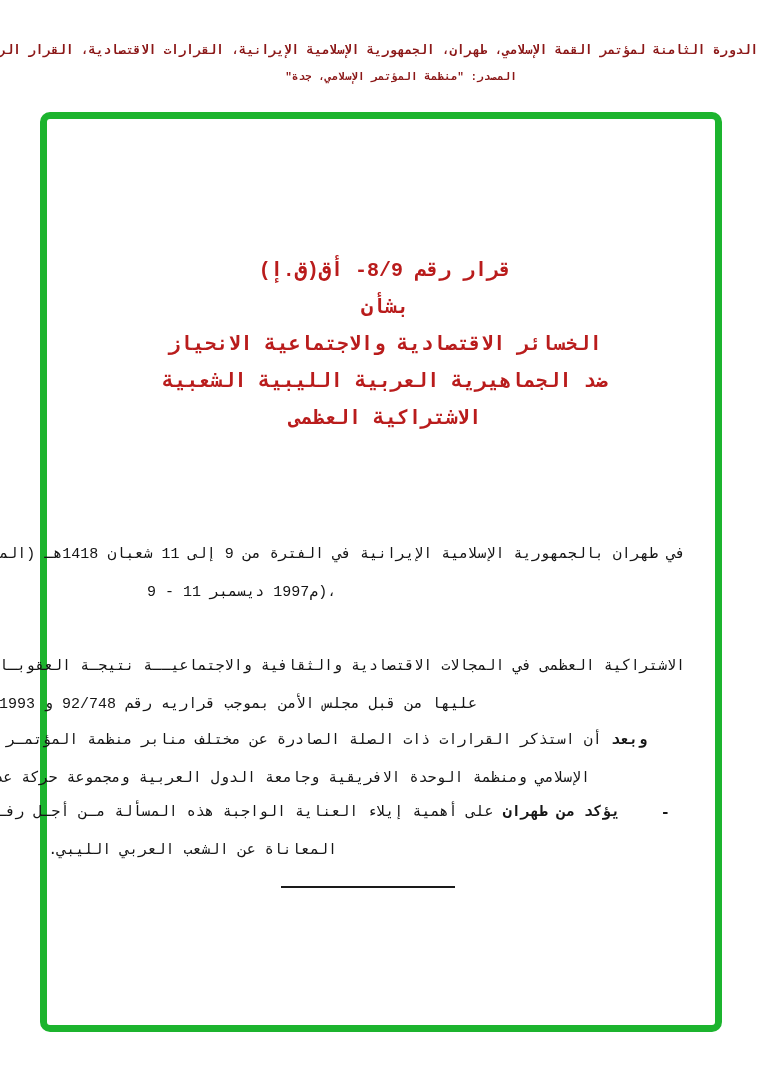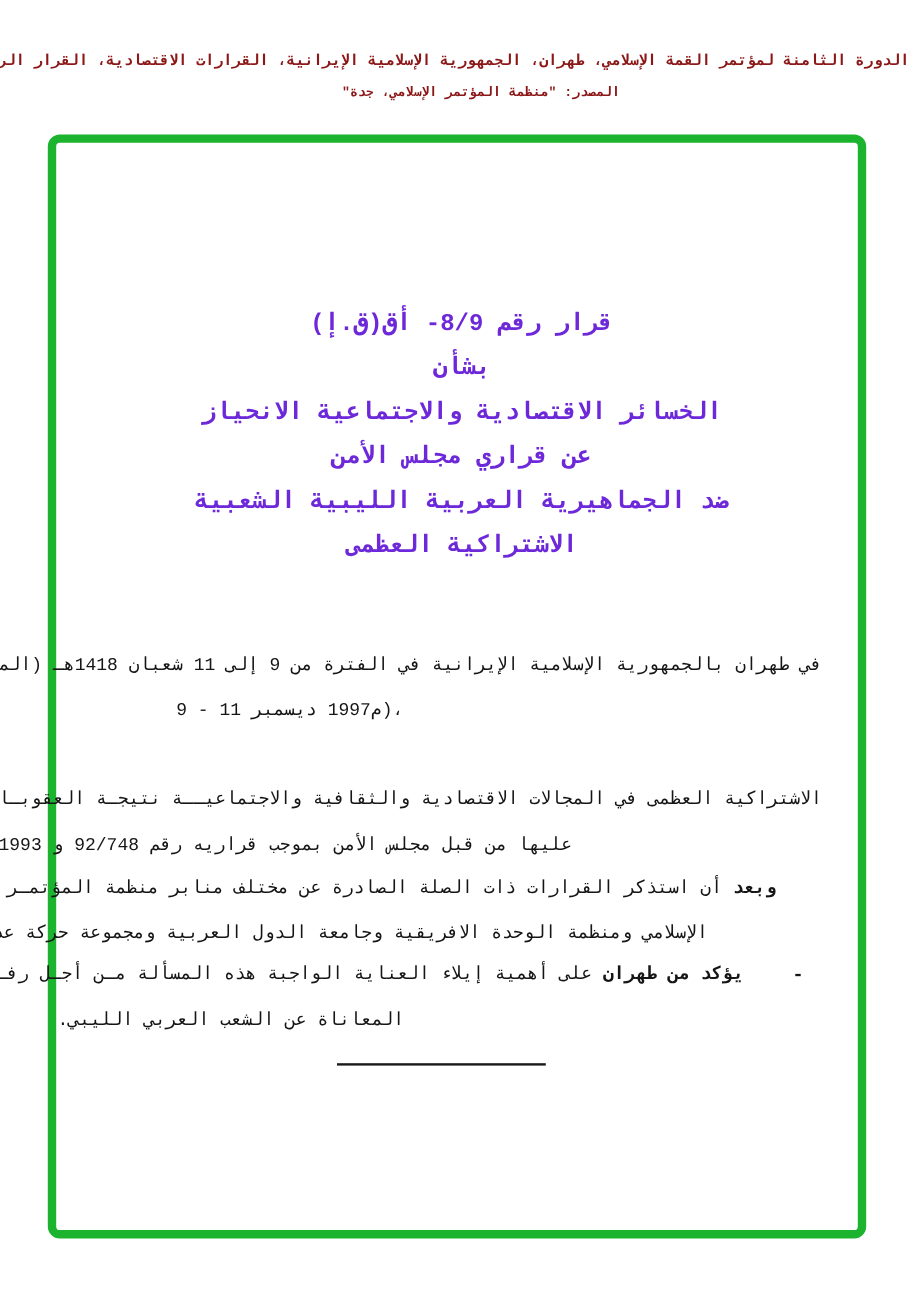--- a/index.html
+++ b/index.html
@@ -13,21 +13,21 @@
     font-weight:bold;color:var(--hdr,#8b1717);
   }
   .hdr1{top:42px;font-size:12.5px;}
   .hdr2{top:70px;font-size:11px;transform:translateX(22px);}
   .frame{
     position:absolute;left:40px;top:112px;width:668px;height:906px;
     border:7px solid var(--green,#1cb42e);border-radius:10px;background:transparent;
   }
   .title{
     position:absolute;top:252px;left:12px;right:0;text-align:center;
-    font-weight:bold;font-size:20px;color:#6d28d9;
+    font-weight:bold;font-size:20px;color:#b91c1c;
   }
   .title div{height:37px;line-height:37px;white-space:nowrap;}
   .ln{
     position:absolute;white-space:nowrap;font-size:15px;
     height:38px;line-height:38px;
   }
   .b{font-weight:bold;}
   .rule{
     position:absolute;top:886px;left:281px;width:174px;height:0;
     border-top:2px solid #1a1a1a;
@@ -41,21 +41,20 @@
 
   <div class="hdr hdr1">الدورة الثامنة لمؤتمر القمة الإسلامي، طهران، الجمهورية الإسلامية الإيرانية، القرارات الاقتصادية، القرار الرقم ٩/٨-أق (ق.إ)</div>
   <div class="hdr hdr2">المصدر:  "منظمة المؤتمر الإسلامي، جدة"</div>
 
   <div class="frame"></div>
 
   <div class="title">
     <div>قرار رقم 8/9- أق(ق.إ)</div>
     <div>بشأن</div>
     <div>الخسائر الاقتصادية والاجتماعية الانحياز</div>
-    <div>عن قراري مجلس الأمن</div>
     <div>ضد الجماهيرية العربية الليبية الشعبية</div>
     <div>الاشتراكية العظمى</div>
   </div>
 
   <div class="ln" style="top:536px;right:73px;">في طهران بالجمهورية الإسلامية الإيرانية في الفترة من  9 إلى 11 شعبان 1418هـ (الموافـــق</div>
   <div class="ln" style="top:574px;left:147px;" dir="ltr">9 - 11 ديسمبر‎ 1997م)،</div>
 
   <div class="ln" style="top:648px;right:73px;">الاشتراكية العظمى في المجالات الاقتصادية والثقافية والاجتماعيــة نتيجـة العقوبـات المفروضـة</div>
   <div class="ln" style="top:686px;right:281px;margin-left:36px;">عليها من قبل مجلس الأمن بموجب قراريه رقم 92/748 و 883/1993م،</div>
 

